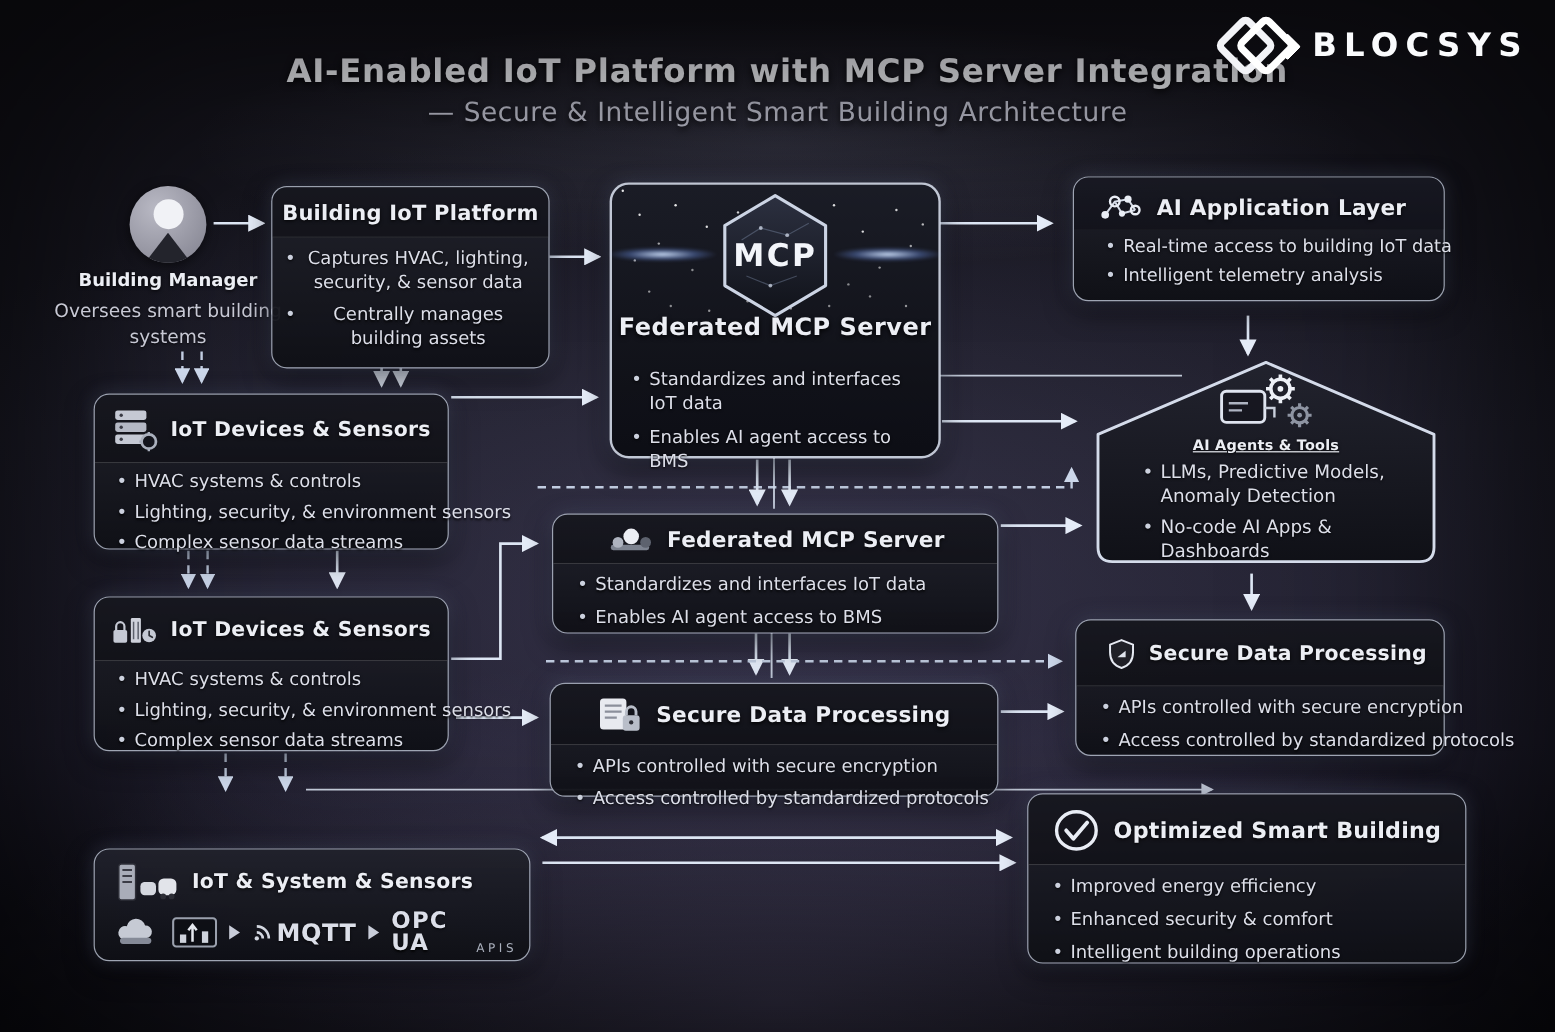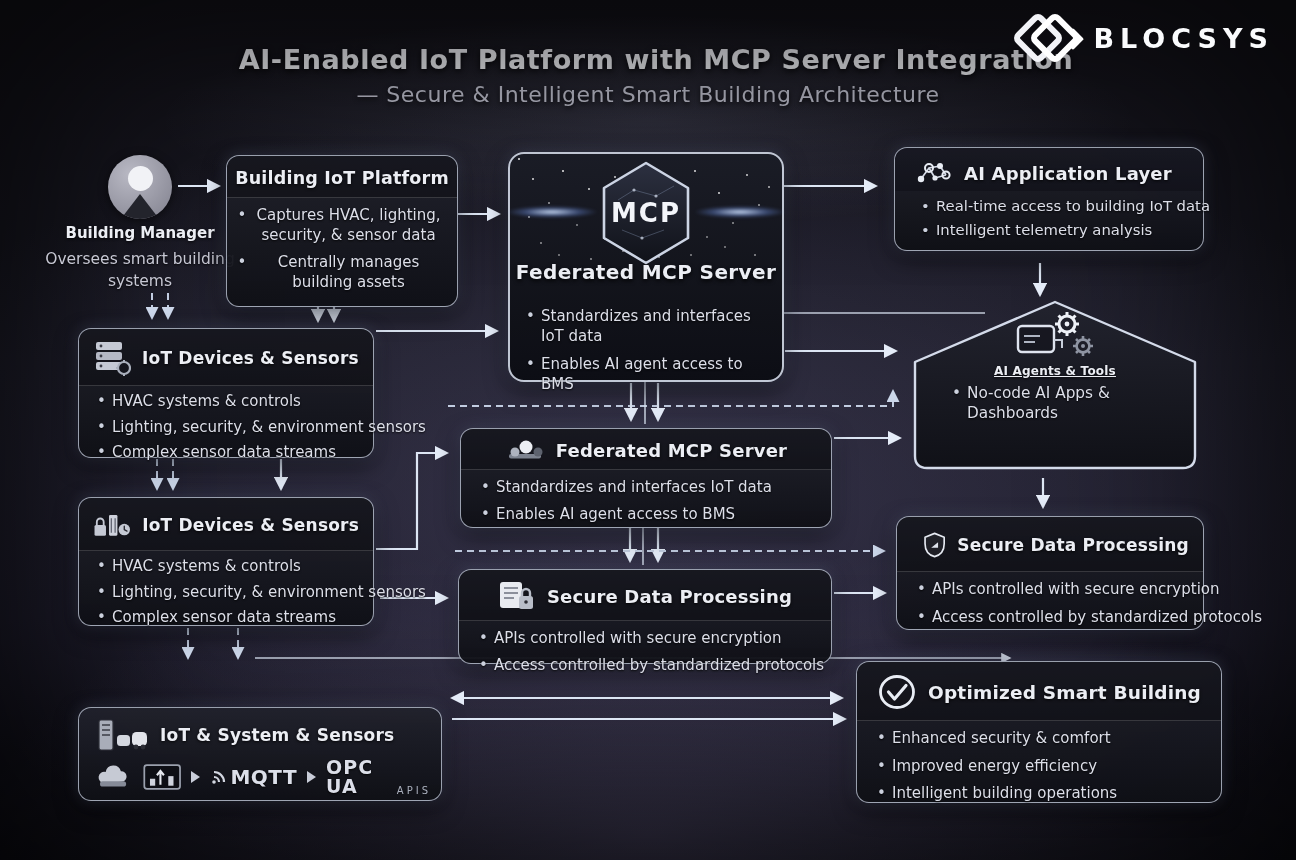--- a/index.html
+++ b/index.html
@@ -277,20 +277,21 @@
           <circle cx="52" cy="14" r="2.4" fill="#eef1f7"></circle>
           <g stroke="#8e94a2" stroke-width="2.6">
             <circle cx="68" cy="36" r="6.4" fill="none"></circle>
             <path d="M68,26 V29 M68,43 V46 M58,36 H61 M75,36 H78 M61,29 L63.4,31.4 M72.6,40.6 L75,43 M75,29 L72.6,31.4 M63.4,40.6 L61,43"></path>
           </g>
           <circle cx="68" cy="36" r="2" fill="#8e94a2"></circle>
         </svg>
       </div>
       <span class="btitle">AI Agents &amp; Tools</span>
       <ul class="bullets">
+        <li>LLMs, Predictive Models, Anomaly Detection</li>
         <li>No-code AI Apps &amp; Dashboards</li>
       </ul>
     </div>
   </div>
 
   <div class="box" id="iot1">
     <div class="bhead">
       <svg width="38" height="38" viewBox="0 0 38 38">
         <rect x="3" y="3" width="26" height="8" rx="2" fill="#c5c9d4"></rect>
         <rect x="3" y="13" width="26" height="8" rx="2" fill="#b4b8c4"></rect>
@@ -417,19 +418,19 @@
 
   <div class="box" id="optimized">
     <div class="bhead">
       <svg width="40" height="38" viewBox="0 0 40 38">
         <ellipse cx="20" cy="19" rx="16.5" ry="15.5" fill="none" stroke="#e9edf5" stroke-width="2.8"></ellipse>
         <path d="M11.5,19 L17.5,26 L29,12.5" stroke="#e9edf5" stroke-width="3.2" fill="none" stroke-linecap="round" stroke-linejoin="round"></path>
       </svg>
       <span class="btitle">Optimized Smart Building</span>
     </div>
     <ul class="bullets">
+      <li>Improved energy efficiency</li>
       <li>Enhanced security &amp; comfort</li>
-      <li>Improved energy efficiency</li>
       <li>Intelligent building operations</li>
     </ul>
   </div>
 
 </div>
 
 </body></html>

